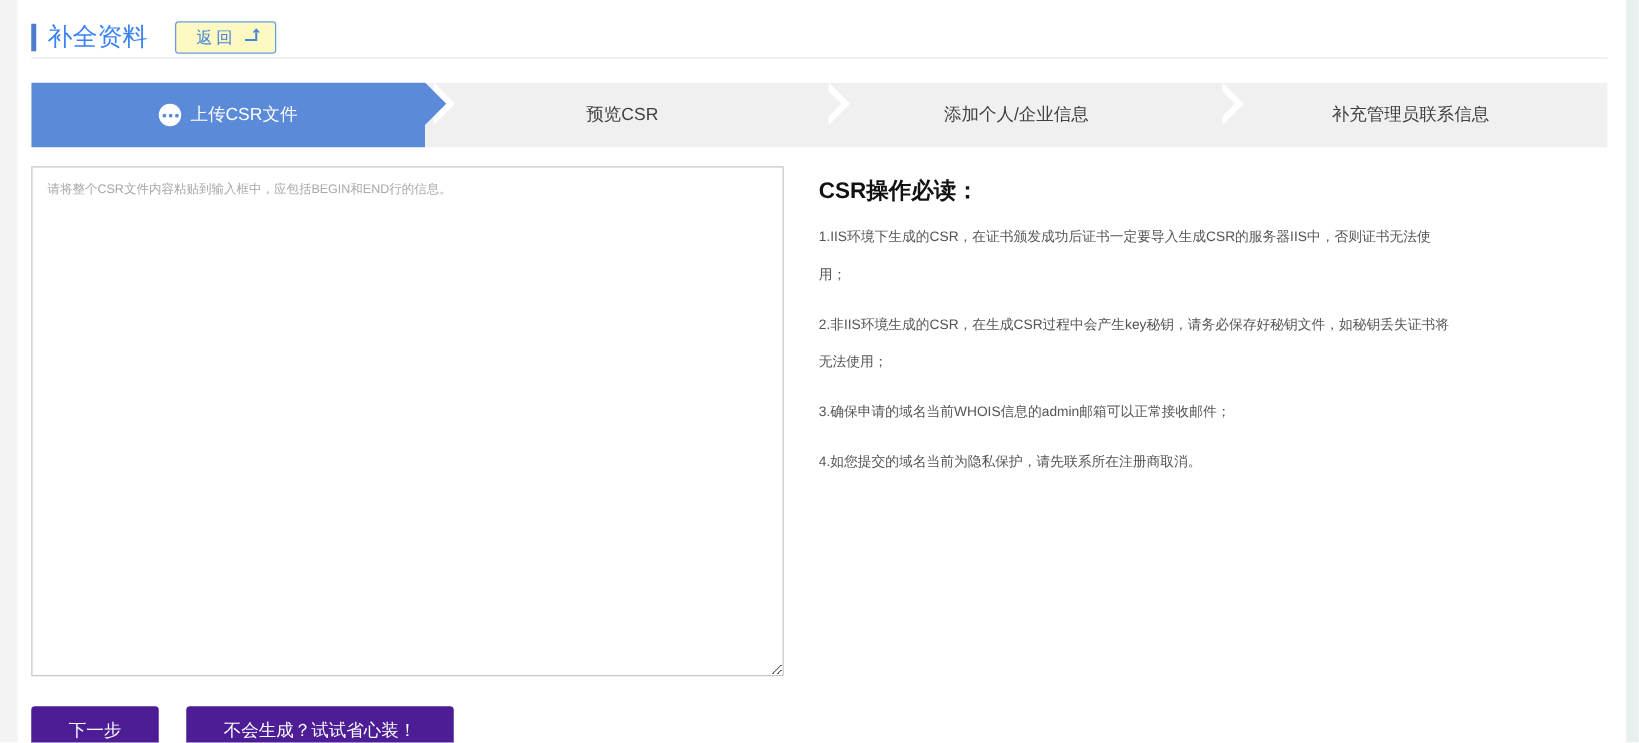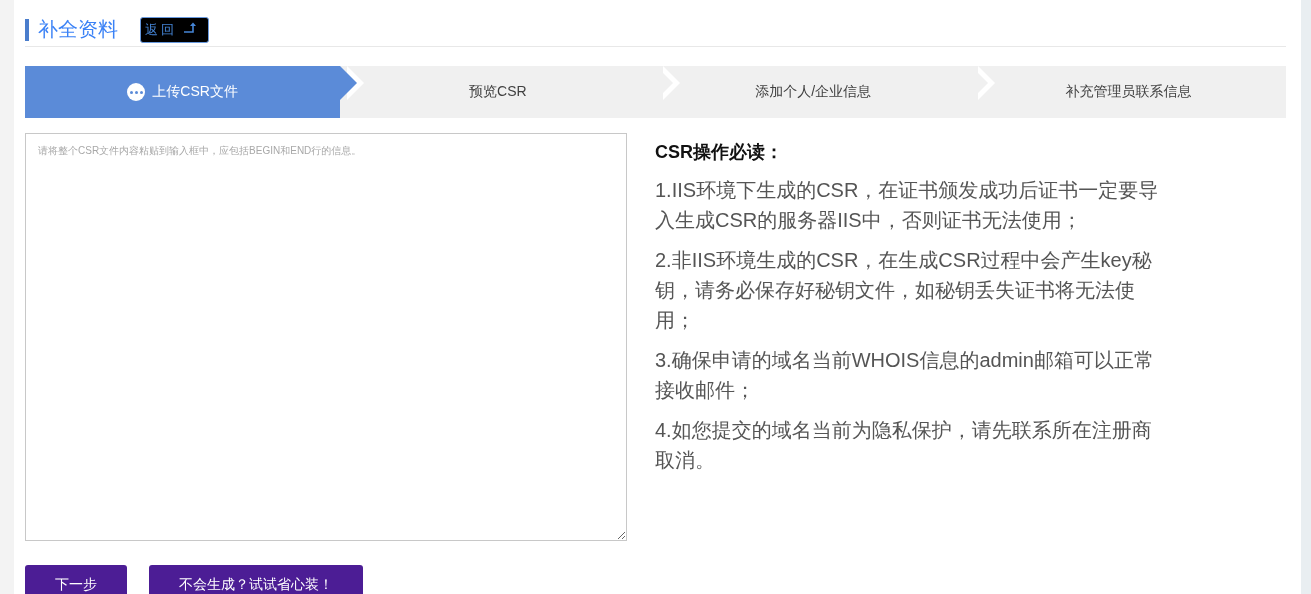--- a/index.html
+++ b/index.html
@@ -30,23 +30,23 @@
   .title-bar {
     width: 4px; height: 22px; background: #4a7dcc; margin-right: 9px;
   }
   .page-title {
     font-size: 20px; color: #3b82f6;
   }
   .back-btn {
     margin-left: 22px;
     display: inline-flex; align-items: center; gap: 6px;
     border: 1px solid #6a9be0; border-radius: 3px;
-    background: #000000; color: #4585d6;
+    background: #fef9c3; color: #4585d6;
     font-size: 13px; letter-spacing: 3px;
-    padding: 3px 10px 3px 4px;
+    padding: 3px 10px 3px 16px;
     cursor: pointer;
   }
   .back-arrow-icon { display: inline-block; letter-spacing: 0; }
   
   .steps {
     display: flex; margin-top: 19px; height: 52px; overflow: hidden;
   }
   .step {
     position: relative; flex: 1 1 0;
     background: #f0f0f0;
@@ -88,21 +88,21 @@
     resize: both; outline: none;
     flex: 0 0 auto;
   }
   .csr-textarea::placeholder { color: #a8a8a8; opacity: 1; }
   .instructions { margin-left: 28px; width: 510px; padding-top: 5px; }
   .instructions-heading {
     font-size: 18px; font-weight: bold; color: #111;
     line-height: 28px; margin-bottom: 9px;
   }
   .instructions p {
-    font-size: 20px; color: #555;
+    font-size: 11px; color: #555;
     line-height: 30px; margin-bottom: 10px;
   }
   
   .footer { margin-top: 24px; display: flex; gap: 22px; }
   .orange-btn {
     height: 40px; border: none; border-radius: 3px;
     background: #4c1d95; color: #ffffff;
     font-size: 14px; padding: 0 30px;
     font-family: "Liberation Sans", "DejaVu Sans", sans-serif;
     cursor: pointer;

